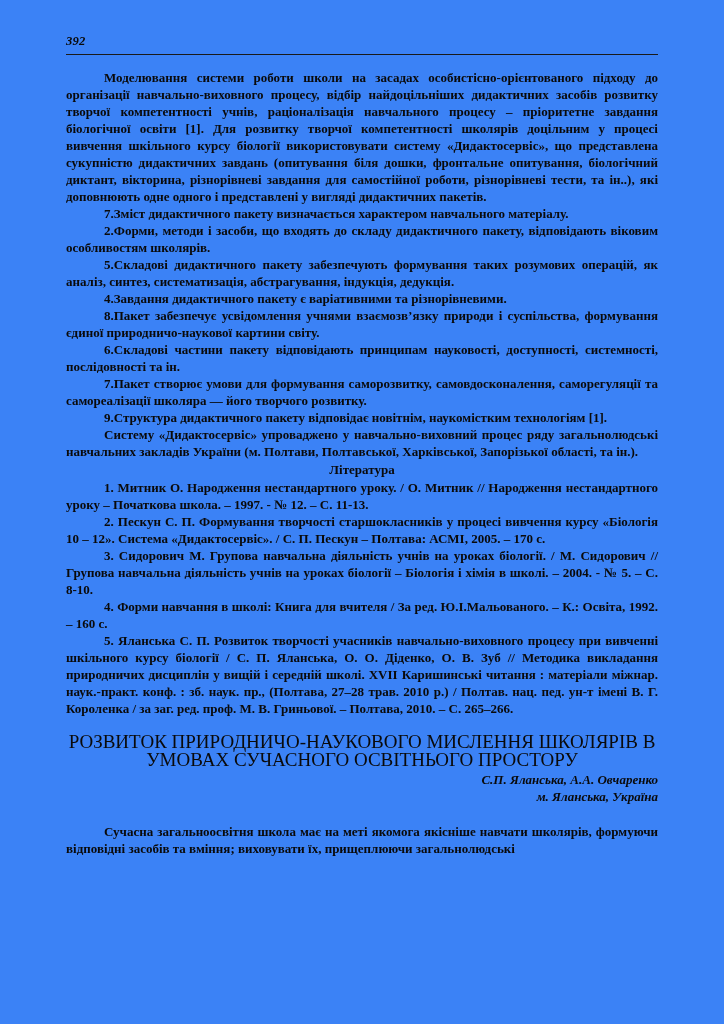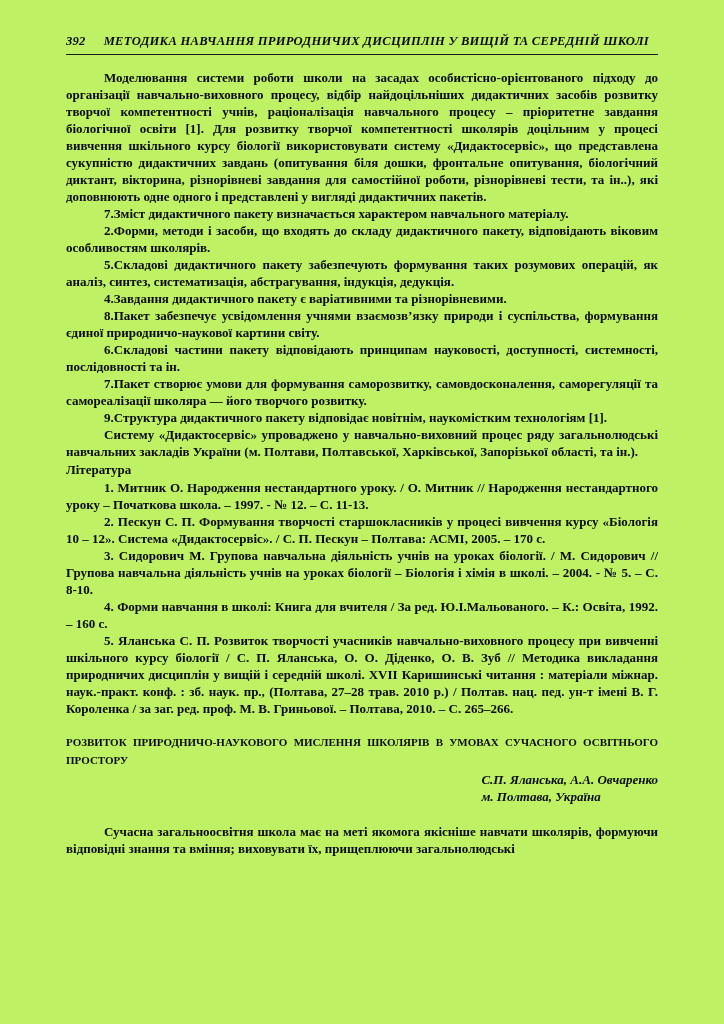--- a/index.html
+++ b/index.html
@@ -9,21 +9,21 @@
     height: 1024px;
     margin: 0 auto;
     font-family: "Liberation Serif", serif;
     color: #0a0a0a;
     overflow: hidden;
   }
   .page {
     width: 724px;
     height: 1024px;
     padding: 34px 66px 40px 66px;
-    background: #bef264;
+    background: #3b82f6;
   }
   .running-header {
     display: flex;
     align-items: baseline;
     gap: 18px;
     font-size: 12.6px;
     font-weight: bold;
     font-style: italic;
     letter-spacing: 0.25px;
     padding-bottom: 5px;
@@ -33,50 +33,50 @@
   }
   .running-header .pagenum { font-style: italic; }
   .content {
     font-size: 13px;
     line-height: 17px;
     text-align: justify;
   }
   .para { text-align: justify; }
   .para.indent { text-indent: 38px; font-weight: bold; }
   .center-heading {
-    text-align: left;
+    text-align: center;
     font-weight: bold;
     text-indent: 0;
     margin: 1px 0 1px 0;
   }
   .section-title {
-    font-weight: bold;
-    font-size: 11px;
+    text-align: center;
+    font-weight: normal;
+    font-size: 19px;
     line-height: 18px;
     margin-top: 16px;
     text-indent: 0;
   }
   .authors {
     width: fit-content;
     margin-left: auto;
-    text-align: left;
+    text-align: right;
     font-weight: bold;
     font-style: italic;
     line-height: 17px;
     margin-top: 2px;
   }
   [data-name="closing-paragraph"] { margin-top: 18px; }
 </style>
 </head>
 <body data-name="page-background">
 
 <div class="page" data-name="document-page">
   <div class="running-header" data-name="running-header">
     <span class="pagenum" data-name="page-number">392</span>
-    <span data-name="running-title">МЕТОДИКА НАВЧАННЯ ПРИРОДНИЧИХ ДИСЦИПЛІН У ВИЩІЙ ТА СЕРЕДНІЙ ШКОЛІ</span>
   </div>
   <div class="content" data-name="document-content">
       <p class="para indent" data-name="paragraph">Моделювання системи роботи школи на засадах особистісно-орієнтованого підходу до організації навчально-виховного процесу, відбір найдоцільніших дидактичних засобів розвитку творчої компетентності учнів, раціоналізація навчального процесу – пріоритетне завдання біологічної освіти [1]. Для розвитку творчої компетентності школярів доцільним у процесі вивчення шкільного курсу біології використовувати систему «Дидактосервіс», що представлена сукупністю дидактичних завдань (опитування біля дошки, фронтальне опитування, біологічний диктант, вікторина, різнорівневі завдання для самостійної роботи, різнорівневі тести, та ін..), які доповнюють одне одного і представлені у вигляді дидактичних пакетів.</p>
       <p class="para indent" data-name="list-item">7.Зміст дидактичного пакету визначається характером навчального матеріалу.</p>
       <p class="para indent" data-name="list-item">2.Форми, методи і засоби, що входять до складу дидактичного пакету, відповідають віковим особливостям школярів.</p>
       <p class="para indent" data-name="list-item">5.Складові дидактичного пакету забезпечують формування таких розумових операцій, як аналіз, синтез, систематизація, абстрагування, індукція, дедукція.</p>
       <p class="para indent" data-name="list-item">4.Завдання дидактичного пакету є варіативними та різнорівневими.</p>
       <p class="para indent" data-name="list-item">8.Пакет забезпечує усвідомлення учнями взаємозв’язку природи і суспільства, формування єдиної природничо-наукової картини світу.</p>
       <p class="para indent" data-name="list-item">6.Складові частини пакету відповідають принципам науковості, доступності, системності, послідовності та ін.</p>
       <p class="para indent" data-name="list-item">7.Пакет створює умови для формування саморозвитку, самовдосконалення, саморегуляції та самореалізації школяра — його творчого розвитку.</p>
@@ -84,17 +84,17 @@
       <p class="para indent" data-name="paragraph">Систему «Дидактосервіс» упроваджено у навчально-виховний процес ряду загальнолюдські навчальних закладів України (м. Полтави, Полтавської, Харківської, Запорізької області, та ін.).</p>
       <p class="center-heading" data-name="literature-heading">Література</p>
       <p class="para indent" data-name="reference-item">1. Митник О. Народження нестандартного уроку. / О. Митник // Народження нестандартного уроку – Початкова школа. – 1997. - № 12. – С. 11-13.</p>
       <p class="para indent" data-name="reference-item">2. Пескун С. П. Формування творчості старшокласників у процесі вивчення курсу «Біологія 10 – 12». Система «Дидактосервіс». / С. П. Пескун – Полтава: АСМІ, 2005. – 170 с.</p>
       <p class="para indent" data-name="reference-item">3. Сидорович М. Групова навчальна діяльність учнів на уроках біології. / М. Сидорович // Групова навчальна діяльність учнів на уроках біології – Біологія і хімія в школі. – 2004. - № 5. – С. 8-10.</p>
       <p class="para indent" data-name="reference-item">4. Форми навчання в школі: Книга для вчителя / За ред. Ю.І.Мальованого. – К.: Освіта, 1992. – 160 с.</p>
       <p class="para indent" data-name="reference-item">5. Яланська С. П. Розвиток творчості учасників навчально-виховного процесу при вивченні шкільного курсу біології / С. П. Яланська, О. О. Діденко, О. В. Зуб // Методика викладання природничих дисциплін у вищій і середній школі. XVII Каришинські читання : матеріали міжнар. наук.-практ. конф. : зб. наук. пр., (Полтава, 27–28 трав. 2010 р.) / Полтав. нац. пед. ун-т імені В. Г. Короленка / за заг. ред. проф. М. В. Гриньової. – Полтава, 2010. – С. 265–266.</p>
       <p class="section-title" data-name="section-title">РОЗВИТОК ПРИРОДНИЧО-НАУКОВОГО МИСЛЕННЯ ШКОЛЯРІВ В УМОВАХ СУЧАСНОГО ОСВІТНЬОГО ПРОСТОРУ</p>
       <div class="authors" data-name="authors-block">
         <div data-name="author-line">С.П. Яланська, А.А. Овчаренко</div>
-        <div data-name="author-line">м. Полтава, Україна</div>
+        <div data-name="author-line">м. Яланська, Україна</div>
       </div>
-      <p class="para indent" data-name="closing-paragraph">Сучасна загальноосвітня школа має на меті якомога якісніше навчати школярів, формуючи відповідні знання та вміння; виховувати їх, прищеплюючи загальнолюдські</p>
+      <p class="para indent" data-name="closing-paragraph">Сучасна загальноосвітня школа має на меті якомога якісніше навчати школярів, формуючи відповідні засобів та вміння; виховувати їх, прищеплюючи загальнолюдські</p>
     </div>
 </div>
 
 </body></html>

